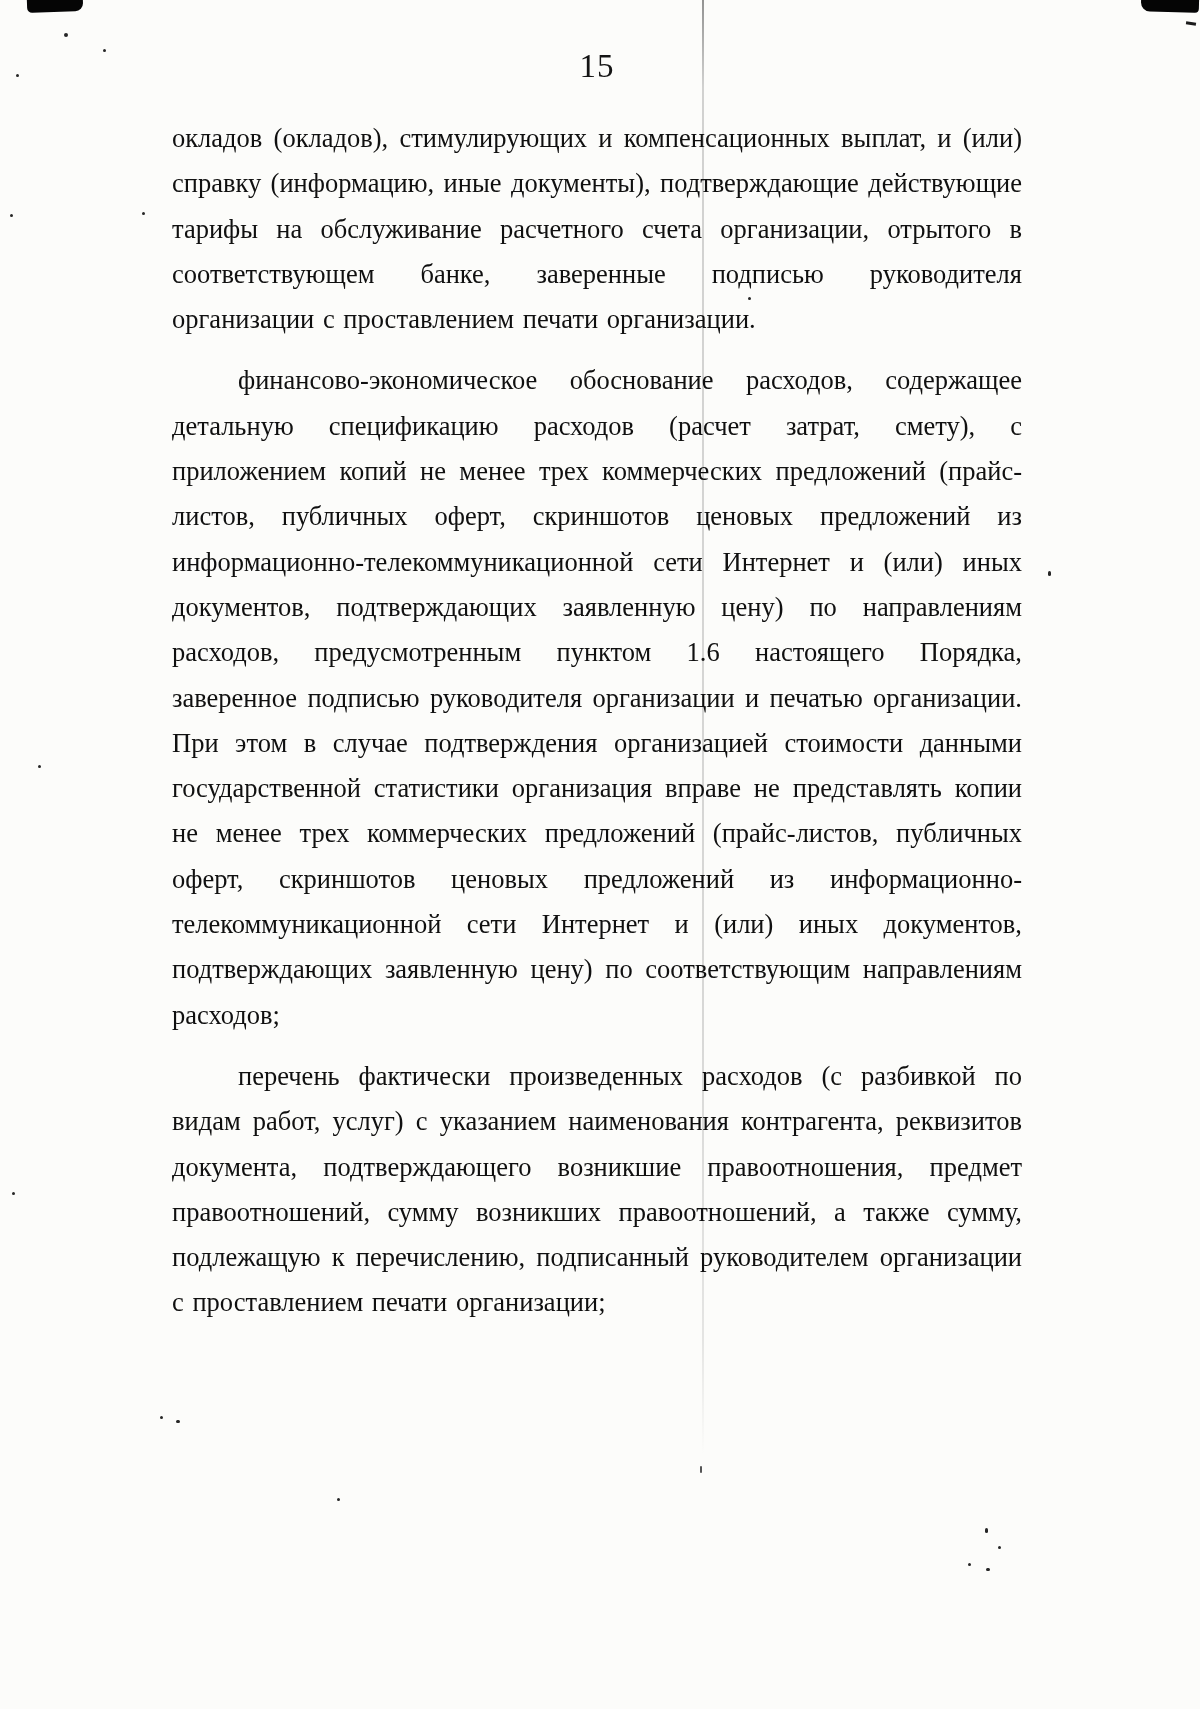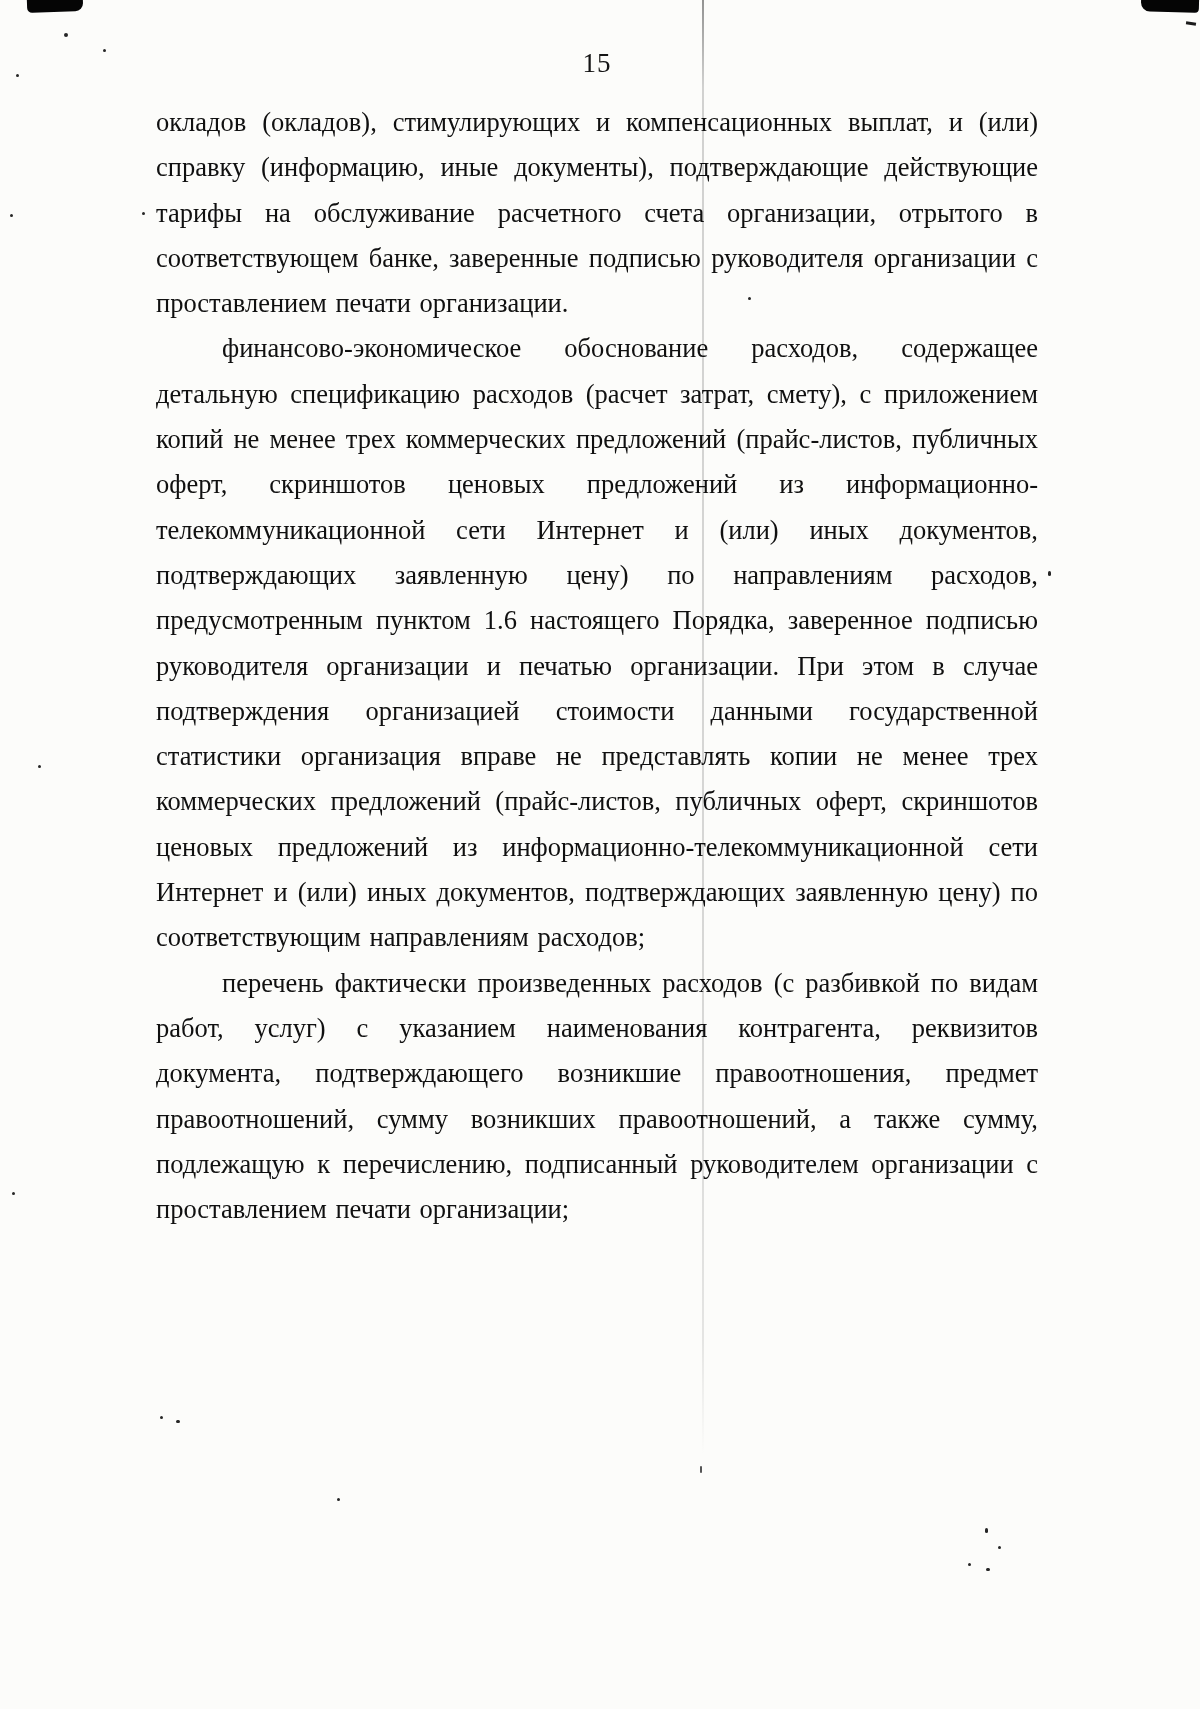--- a/index.html
+++ b/index.html
@@ -30,37 +30,37 @@
       rgba(120,120,120,0.28) 70%,
       rgba(120,120,120,0.18) 92%,
       rgba(120,120,120,0) 100%);
   }
   .page-number {
     position: absolute;
     top: 48px;
     left: 156px;
     width: 882px;
     text-align: center;
-    font-size: 27px;
+    font-size: 33px;
     letter-spacing: 1px;
     color: #141414;
   }
   .content {
     position: absolute;
     top: 100px;
     left: 156px;
     width: 882px;
     font-size: 26.5px;
     line-height: 45.3px;
     text-align: justify;
     word-spacing: 2px;
     color: #101010;
   }
   .content p {
-    margin: 0;
+    margin: 16px;
     text-indent: 66px;
   }
   .content p.no-indent {
     text-indent: 0;
   }
   
   .corner-mark {
     position: absolute;
     background: #050505;
   }

